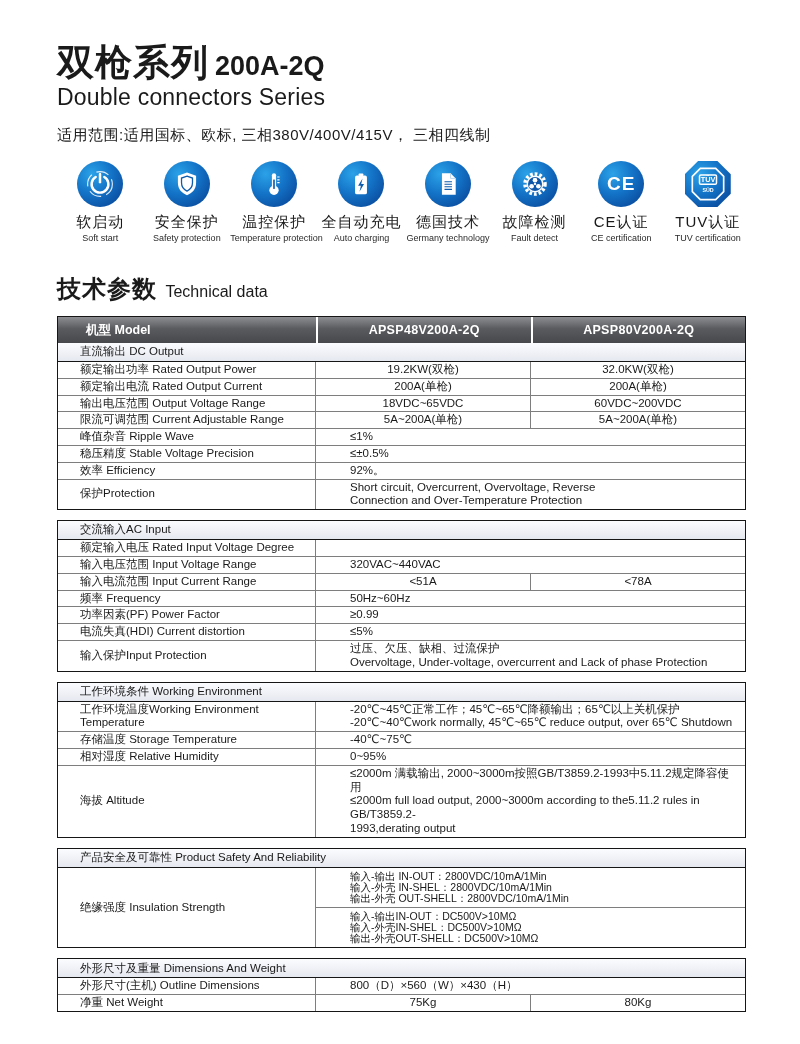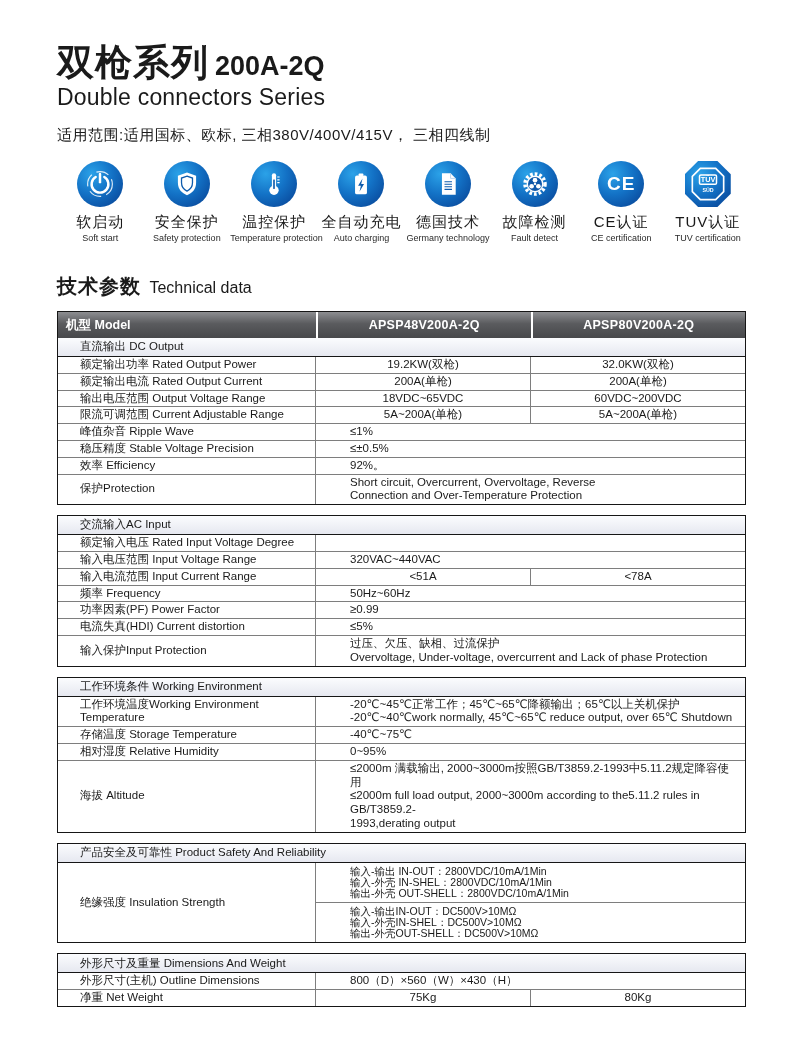--- a/index.html
+++ b/index.html
@@ -25,29 +25,29 @@
     background:radial-gradient(circle at 32% 28%,#2ba2e8 0%,#1372c6 45%,#0c55a8 75%,#08418a 100%);}
   .feat-circle{border-radius:50%;}
   .feat-octagon{clip-path:polygon(29% 0,71% 0,100% 29%,100% 71%,71% 100%,29% 100%,0 71%,0 29%);}
   .feat-badge svg{display:block;}
   .ce-text{color:#fff;font-size:19px;font-weight:bold;letter-spacing:1px;}
   .feat-cn{margin-top:6px;font-size:15px;letter-spacing:1px;white-space:nowrap;}
   .feat-en{margin-top:1px;font-size:9px;color:#2a2a2a;white-space:nowrap;}
 
   
   .tech-heading{margin-top:30px;margin-bottom:11px;}
-  .tech-cn{font-size:20px;font-weight:bold;letter-spacing:1px;}
+  .tech-cn{font-size:24px;font-weight:bold;letter-spacing:1px;}
   .tech-en{font-size:16px;font-weight:normal;margin-left:4px;}
 
   
   .tables{width:689px;}
   .spec-table{border:1px solid #161616;margin-bottom:10px;font-size:11.5px;line-height:1.2;}
   .tbl-header{display:flex;background:linear-gradient(180deg,#8d8e91 0%,#5a5b5e 45%,#47484b 100%);
     color:#fff;height:26px;align-items:stretch;font-size:12.5px;font-weight:bold;}
-  .h-label{width:258px;display:flex;align-items:center;padding-left:8px;box-sizing:border-box;}
+  .h-label{width:258px;display:flex;align-items:center;padding-left:28px;box-sizing:border-box;}
   .h-model{flex:1;display:flex;align-items:center;justify-content:center;border-left:2px solid #fff;letter-spacing:0.3px;}
   .section-row{background:linear-gradient(180deg,#fbfcfe 0%,#e6e8f0 100%);
     border-bottom:1px solid #161616;height:18px;display:flex;align-items:center;padding-left:22px;}
   .row{display:flex;border-bottom:1px solid #7e7e7e;min-height:15px;align-items:stretch;}
   .row:last-child{border-bottom:none;}
   .cell-label{width:258px;box-sizing:border-box;padding:1px 4px 1px 22px;
     border-right:1px solid #7e7e7e;display:flex;align-items:center;}
   .cell-split{flex:1;display:flex;align-items:center;justify-content:center;padding:1px 2px;}
   .cell-split.first{border-right:1px solid #7e7e7e;}
   .cell-span{flex:1;padding:1px 6px 1px 34px;display:flex;flex-direction:column;justify-content:center;}

